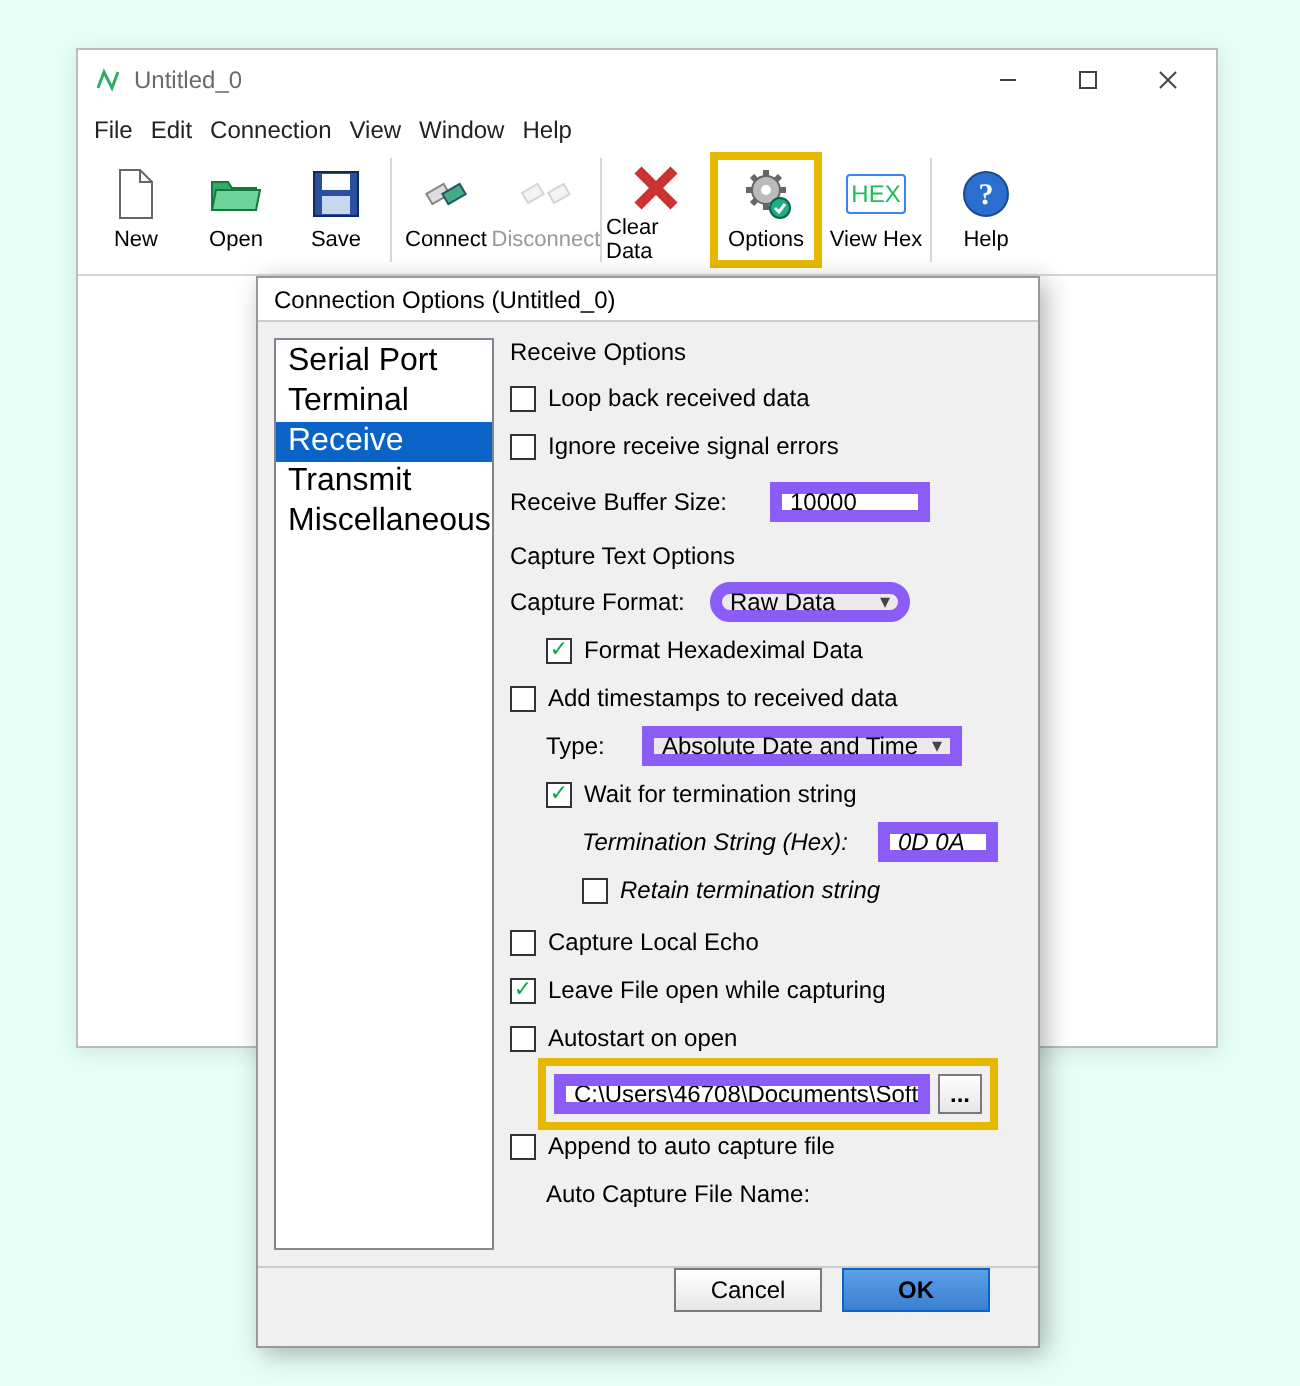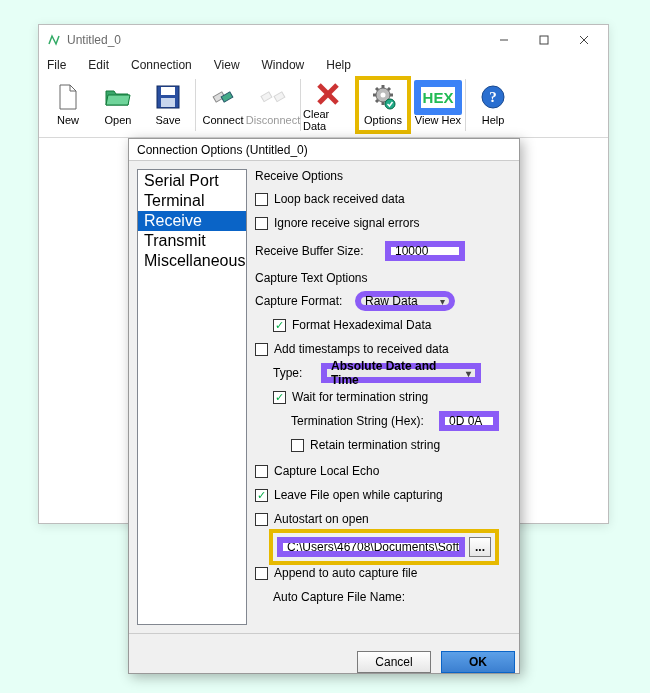--- a/index.html
+++ b/index.html
@@ -35,21 +35,21 @@
   .titlebar .app-icon { margin-right: 6px; }
   .title-spacer { flex: 1; }
   .win-btn {
     width: 40px; height: 28px;
     display: flex; align-items: center; justify-content: center;
     color: #555;
   }
   .menubar {
     height: 20px;
     display: flex;
-    gap: 22px;
+    gap: 9px;
     padding: 0 8px;
     align-items: center;
     color: #222;
   }
   .menubar span { cursor: default; }
   .toolbar {
     display: flex;
     align-items: flex-start;
     padding: 4px 2px 6px 2px;
     border-bottom: 1px solid #d8d8d8;
@@ -73,25 +73,25 @@
     cursor: default;
   }
   .tool-btn.disabled { color: #999; }
   .tool-btn .ico { height: 32px; display:flex; align-items:center; justify-content:center;}
   .tool-btn .lbl { margin-top: 1px; }
   .options-highlight {
     outline: 4px solid #e6b900;
     outline-offset: -1px;
   }
   .hex-box {
-    border: 7px solid #3b82f6;
+    border: 1px solid #3b82f6;
     border-radius: 2px;
     padding: 3px 2px;
-    font-size: 15px;
-    font-weight: bold;
+    font-size: 12px;
+    font-weight: normal;
     color: #2b5;
     line-height: 1;
   }
 
   
   .dialog {
     position: absolute;
     left: 128px;
     top: 138px;
     width: 392px;
@@ -144,21 +144,21 @@
   .group-title {
     margin-bottom: 6px;
   }
   .row {
     display: flex;
     align-items: center;
     min-height: 20px;
     margin-bottom: 4px;
   }
   .indent-1 { padding-left: 18px; }
-  .indent-2 { padding-left: 36px; }
+  .indent-2 { padding-left: 36px; font-style: italic; }
   .chk {
     width: 13px; height: 13px;
     border: 1px solid #333;
     background: #fff;
     margin-right: 6px;
     display:inline-flex; align-items:center; justify-content:center;
     font-size: 11px;
     color: #0a4;
     line-height: 1;
   }
@@ -193,23 +193,23 @@
     border:1px solid #7a7a7a;
     background: linear-gradient(#fff,#e6e6e6);
     display:flex;align-items:center;justify-content:center;
     font-weight:bold;
   }
   .dlg-footer {
     height: 40px;
     border-top: 1px solid #ccc;
     display: flex;
     justify-content: flex-end;
-    align-items: flex-end;
+    align-items: flex-start;
     gap: 10px;
-    padding: 0 4px;
+    padding: 0 24px;
   }
   .btn {
     width: 74px; height: 22px;
     border: 1px solid #7a7a7a;
     background: linear-gradient(#fff,#e6e6e6);
     font-size: 12px;
     display:flex;align-items:center;justify-content:center;
     cursor: default;
   }
   .btn.primary {
@@ -406,21 +406,21 @@
         <div class="row indent-1">
             <span class="chk">✓</span>
           <span class="label">Format Hexadeximal Data</span>
           </div>
         <div class="row">
             <span class="chk"></span>
           <span class="label">Add timestamps to received data</span>
           </div>
         <div class="row indent-1">
           <span class="label" style="width:40px">Type:</span>
-          <span class="field select" style="width:160px;margin-left:8px;font-weight:bold;">
+          <span class="field select" style="width:160px;margin-left:8px;">
             <span>Absolute Date and Time</span>
               <span class="arrow">▾</span>
           </span>
         </div>
         <div class="row indent-1">
             <span class="chk">✓</span>
           <span class="label">Wait for termination string</span>
           </div>
         <div class="row indent-2">
           <span class="label" style="width:140px">Termination String (Hex):</span>

